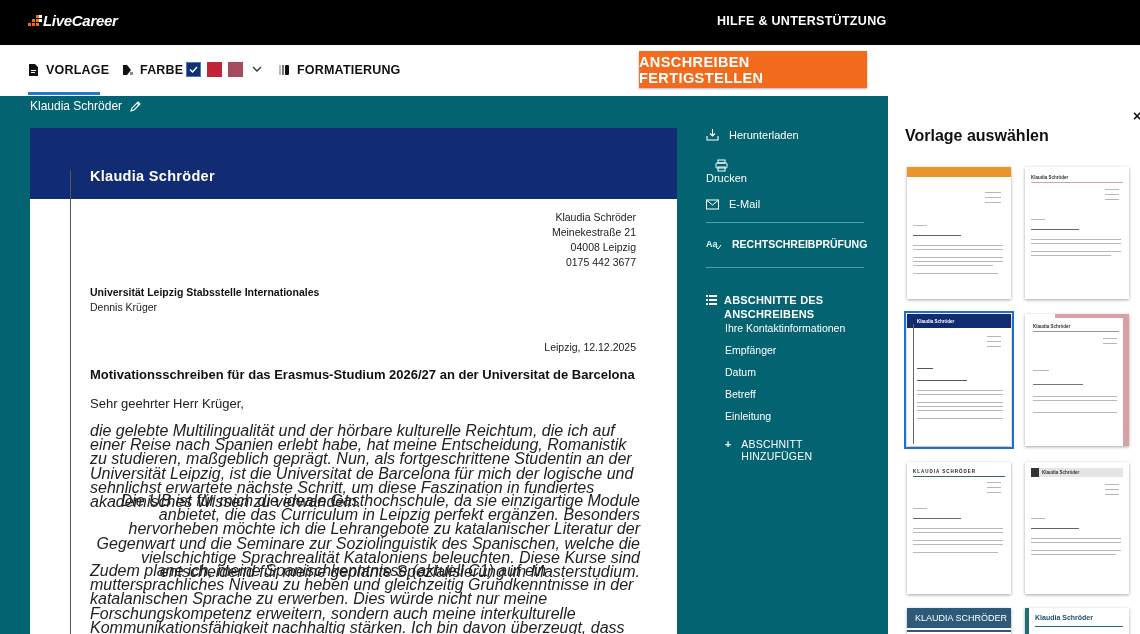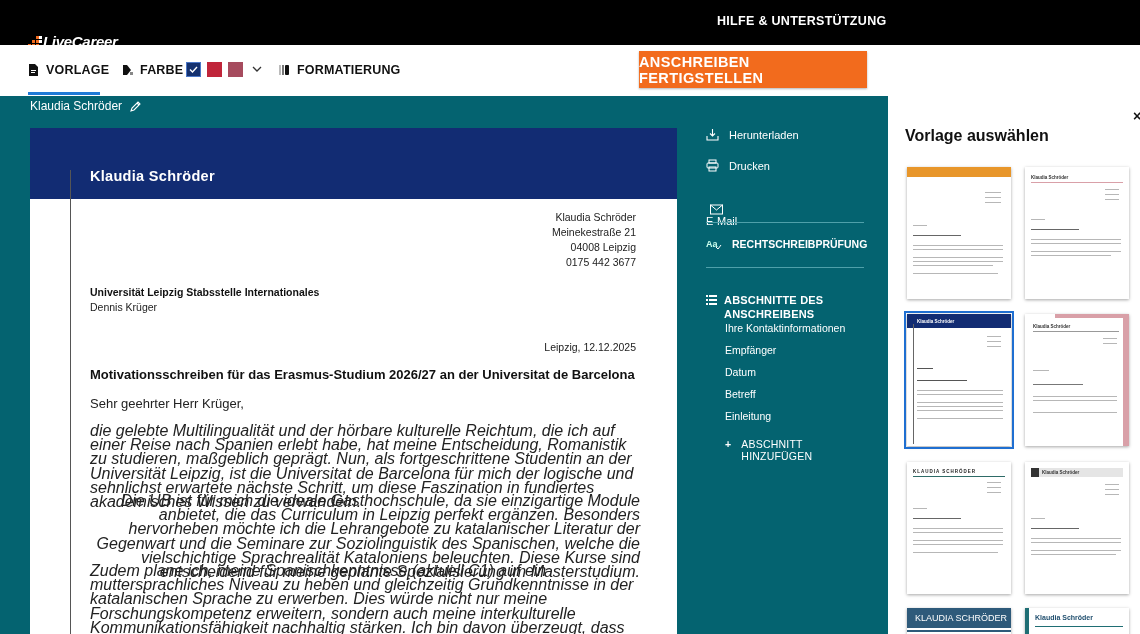--- a/index.html
+++ b/index.html
@@ -1,20 +1,20 @@
 <!DOCTYPE html>
 <html><head>
 <meta charset="utf-8">
 <style>
   * { box-sizing: border-box; margin: 0; padding: 0; }
   html, body { width: 1140px; height: 634px; overflow: hidden; background: #fff; font-family: "Liberation Sans", sans-serif; }
 
   
   .topbar { position: absolute; left: 0; top: 0; width: 1140px; height: 45px; background: #000; }
-  .logo { position: absolute; left: 28px; top: 12px; display: flex; align-items: center; color: #fff; font-weight: bold; font-style: italic; font-size: 15px; letter-spacing: -0.3px; margin-top: 21px; }
+  .logo { position: absolute; left: 28px; top: 12px; display: flex; align-items: center; color: #fff; font-weight: bold; font-style: italic; font-size: 15px; letter-spacing: -0.3px; }
   .logo-dots { display: inline-block; width: 14px; height: 12px; position: relative; margin-right: 1px; }
   .logo-dots span { position: absolute; width: 3px; height: 3px; background: #f26b1d; }
   .help { position: absolute; left: 717px; top: 14px; color: #fff; font-weight: bold; font-size: 12.5px; letter-spacing: 0.3px; }
 
   
   .toolbar { position: absolute; left: 0; top: 45px; width: 1140px; height: 51px; background: #fff; }
   .tb-item { position: absolute; top: 18px; display: flex; align-items: center; font-weight: bold; font-size: 12.5px; color: #111; letter-spacing: 0.2px; }
   .tb-vorlage { left: 28px; }
   .tb-underline { position: absolute; left: 28px; top: 47px; width: 72px; height: 3px; background: #1f7ad6; }
   .tb-farbe { left: 122px; }
@@ -46,22 +46,22 @@
   .body-p { position: absolute; left: 60px; width: 550px; font-size: 16px; line-height: 14.2px; color: #222; font-style: italic; }
   .p1 { top: 296px; }
   .p2 { top: 366px; text-align: right; }
   .p3 { top: 436px; }
 
   
   .actions { position: absolute; left: 706px; top: 0; width: 158px; }
   .act { position: absolute; left: 0; display: flex; align-items: center; color: #fff; font-size: 11px; }
   .act svg { margin-right: 10px; }
   .act-dl { top: 32px; }
-  .act-pr { top: 63px; }
-  .act-em { top: 108px; flex-direction: column; }
+  .act-pr { top: 63px; flex-direction: column; }
+  .act-em { top: 102px; }
   .divider { position: absolute; left: 0; width: 158px; height: 1px; background: #4fa0aa; }
   .div1 { top: 126px; }
   .div2 { top: 171px; }
   .act-spell { top: 142px; font-weight: bold; font-size: 10.5px; }
   .sections-head { position: absolute; left: 0; top: 197px; display: flex; color: #fff; font-weight: bold; font-size: 11px; line-height: 14px; letter-spacing: 0.2px; }
   .sections-head svg { margin-right: 7px; margin-top: 2px; flex: none; }
   .sec-item { position: absolute; left: 19px; color: #fff; font-size: 10.5px; }
   .s1 { top: 226px; } .s2 { top: 248px; } .s3 { top: 270px; } .s4 { top: 292px; } .s5 { top: 314px; }
   .add-sec { position: absolute; left: 19px; top: 342px; color: #fff; font-size: 10.5px; letter-spacing: 0.2px; display: flex; }
   .add-sec .plus { margin-right: 10px; font-weight: bold; }

